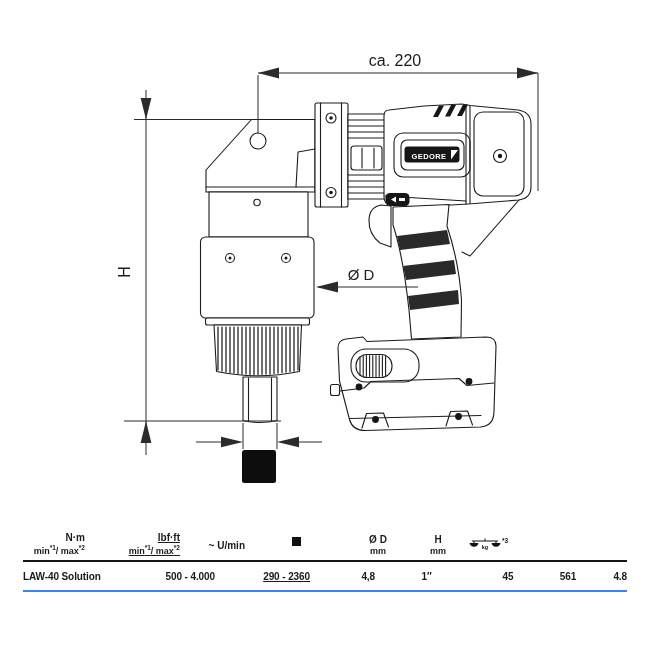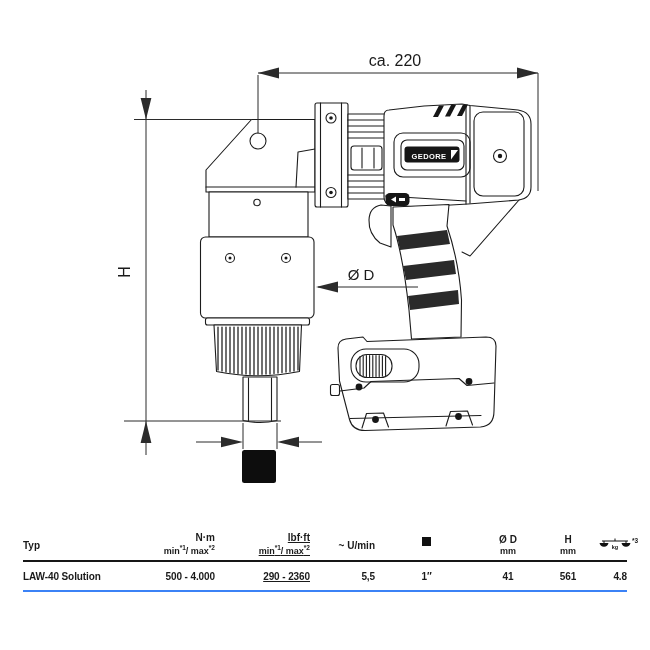--- a/index.html
+++ b/index.html
@@ -177,23 +177,20 @@
       <path class="dim" d="M196,442 H222 M298,442 H322"></path>
       <polygon class="dimfill" points="243,442 221,436.8 221,447.2"></polygon>
       <polygon class="dimfill" points="277,442 299,436.8 299,447.2"></polygon>
       <rect x="242" y="450" width="34" height="33" rx="2.5" fill="#0d0d0d"></rect>
     </g>
   </svg>
 
   <div class="spec-table">
 
     <div class="thead">
-      <div class="c c1 hc1">
-        <span>Typ</span>
-      </div>
       <div class="c c2">
         <div>N·m</div>
         <div class="sub"><span>min</span><sup>*1</sup><span>/ max</span><sup>*2</sup></div>
       </div>
       <div class="c c3">
         <div>lbf·ft</div>
         <div class="sub"><span>min</span><sup>*1</sup><span>/ max</span><sup>*2</sup></div>
       </div>
       <div class="c c4 hc4">
         <span>~ U/min</span>
@@ -222,20 +219,20 @@
           </svg>
             <sup>*3</sup>
         </span>
       </div>
     </div>
 
     <div class="trow">
       <div class="c c1">LAW-40 Solution</div>
       <div class="c c2">500 - 4.000</div>
       <div class="c c3">290 - 2360</div>
-      <div class="c c4">5,5</div>
+      <div class="c c4">4,8</div>
       <div class="c c5">1″</div>
-      <div class="c c6">41</div>
+      <div class="c c6">45</div>
       <div class="c c7">561</div>
       <div class="c c8">4.8</div>
     </div>
   </div>
 </div>
 
 </body></html>

